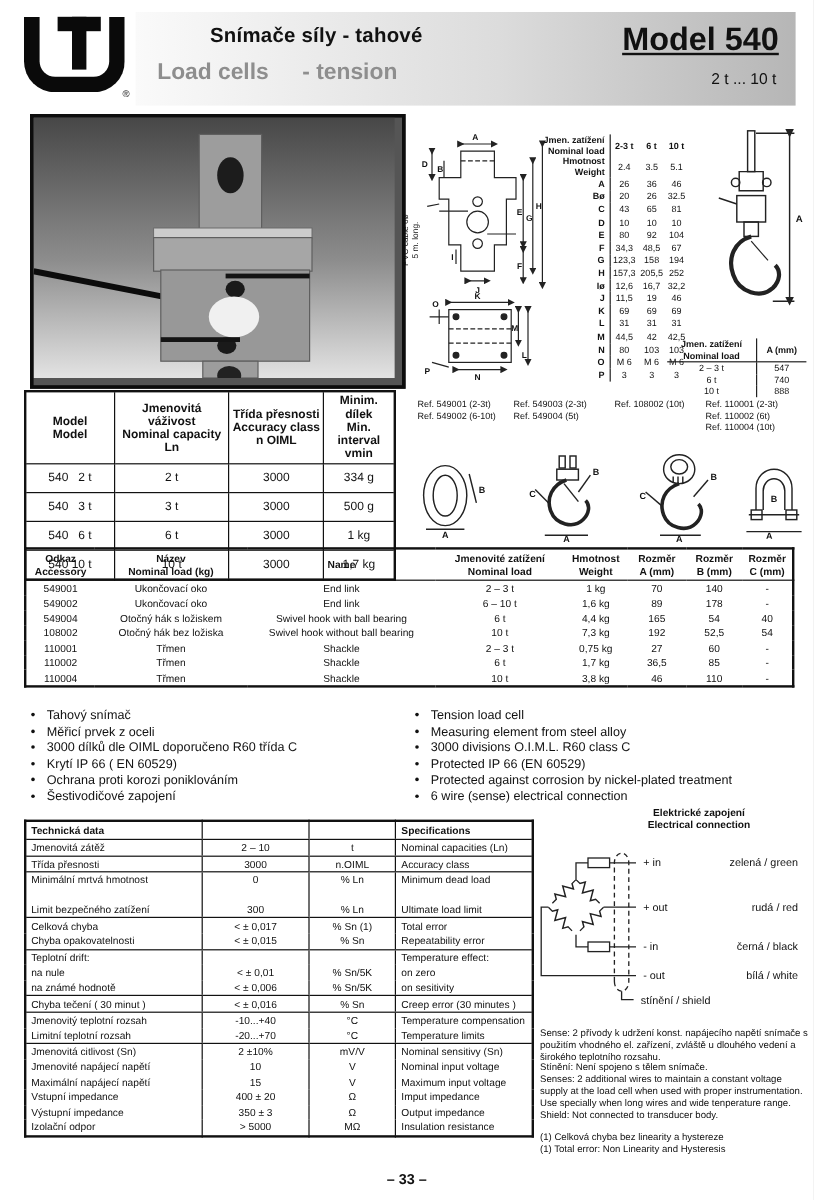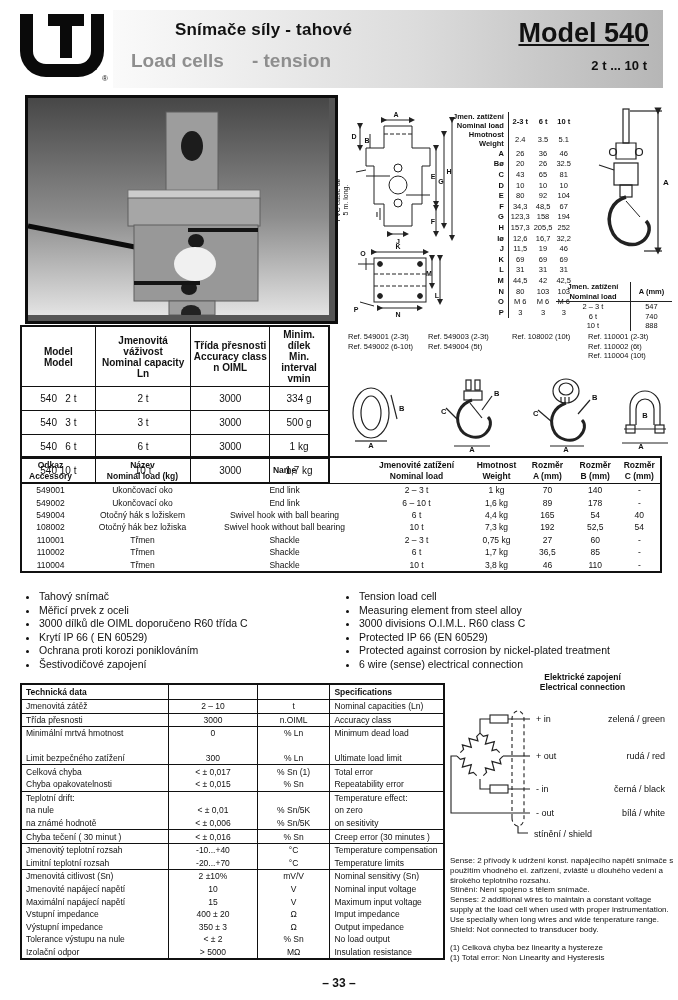--- a/index.html
+++ b/index.html
@@ -13,21 +13,21 @@
           border:0 solid #0a0a0a;border-width:0 13px 13px 13px;border-radius:0 0 26px 26px;}
   .logo-tbar{position:absolute;left:34px;top:8px;width:36px;height:12px;background:#0a0a0a;}
   .logo-tstem{position:absolute;left:46px;top:8px;width:12px;height:44px;background:#0a0a0a;}
   .logo-reg{position:absolute;left:88px;top:68px;font-size:8px;}
   .titlebar{left:113px;top:10px;width:550px;height:78px;
             background:linear-gradient(to right,#fafafa 0%,#dcdcdc 55%,#b6b6b6 100%);}
   .t-cs{position:absolute;left:18px;top:10px;font-size:17px;font-weight:700;letter-spacing:.2px;margin-left:44px;}
   .t-en{position:absolute;left:18px;top:40px;font-size:19px;font-weight:700;color:#8e8e8e;}
   .t-en .gap{margin-left:28px;}
   .t-model{position:absolute;right:14px;top:8px;font-size:27px;font-weight:700;text-decoration:underline;}
-  .t-range{position:absolute;right:16px;top:48px;font-size:13px;font-weight:700;}
+  .t-range{position:absolute;right:16px;top:48px;font-size:13px;font-weight:400;}
 
   
   .photo{left:25px;top:95px;width:307px;height:223px;border:3px solid #0d0d0d;background:#555;}
   table{border-collapse:collapse;}
   .dim-table{left:451px;top:112px;width:102px;font-size:7.5px;}
   .dim-table td{padding:0 2px;height:10.6px;text-align:center;white-space:nowrap;}
   .dim-table td.lbl{text-align:right;border-right:1px solid #222;padding-right:4px;font-weight:700;}
   .dim-table td.hd{font-weight:700;}
   .len-table{left:556px;top:282px;width:116px;font-size:7.5px;}
   .len-table td{text-align:center;padding:0 3px;line-height:9.5px;}
@@ -698,26 +698,20 @@
           <td class="v">400 ± 20</td>
           <td class="u">Ω</td>
           <td>Imput impedance</td>
         </tr>
     <tr>
           <td>Výstupní impedance</td>
           <td class="v">350 ± 3</td>
           <td class="u">Ω</td>
           <td>Output impedance</td>
         </tr>
-    <tr>
-          <td>Tolerance výstupu na nule</td>
-          <td class="v">&lt; ± 2</td>
-          <td class="u">% Sn</td>
-          <td>No load output</td>
-        </tr>
     <tr class="sep">
           <td>Izolační odpor</td>
           <td class="v">&gt; 5000</td>
           <td class="u">MΩ</td>
           <td>Insulation resistance</td>
         </tr>
   </tbody>
     </table>
 
   <div class="abs elec-title">

